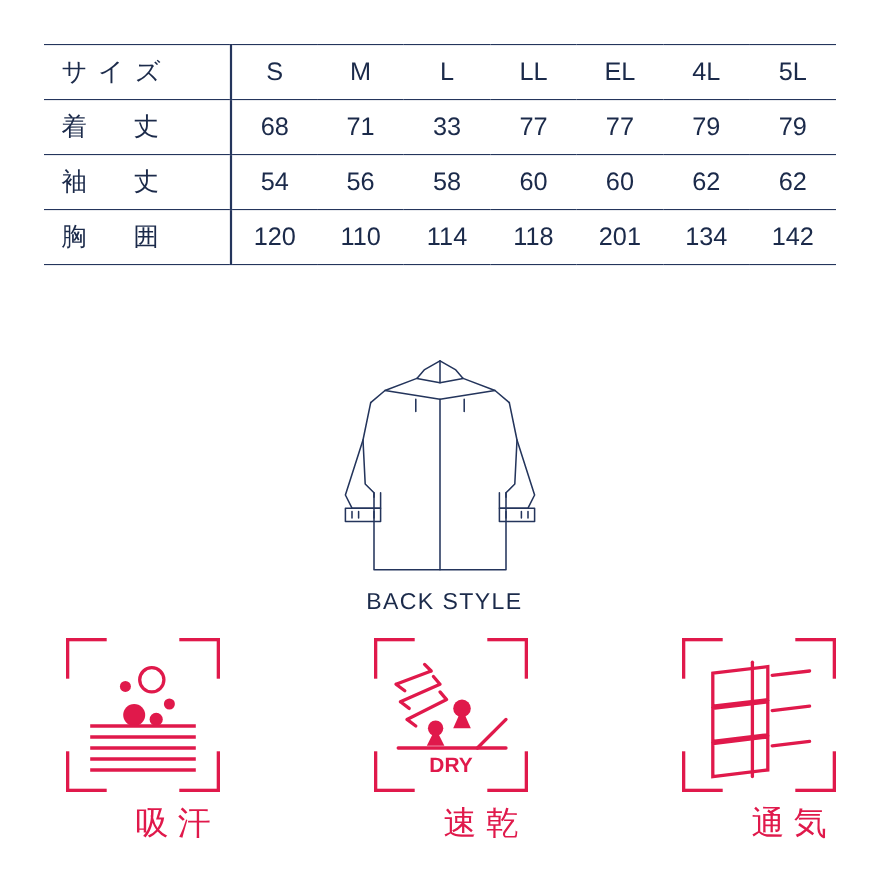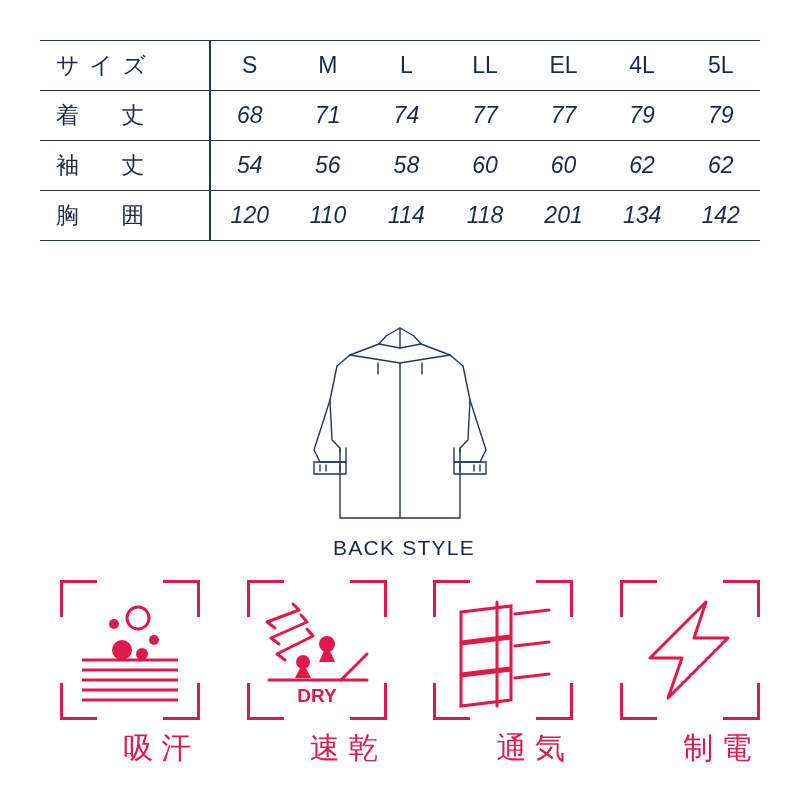--- a/index.html
+++ b/index.html
@@ -57,21 +57,20 @@
     border-right: 2px solid #24355c;
   }
   .hdr-label {
     font-size: 22px;
   }
   .hdr-size {
     font-size: 24px;
   }
   .val {
     font-size: 24px;
-    font-style: italic;
   }
 
   
   .illus {
     position: absolute;
     left: 290px;
     top: 322px;
     width: 220px;
     height: 210px;
   }
@@ -149,21 +148,21 @@
         <td class="hdr-size">LL</td>
         <td class="hdr-size">EL</td>
         <td class="hdr-size">4L</td>
         <td class="hdr-size">5L</td>
       </tr>
 
       <tr>
         <td class="rowlabel">着　丈</td>
         <td class="val">68</td>
         <td class="val">71</td>
-        <td class="val">74</td>
+        <td class="val">33</td>
         <td class="val">77</td>
         <td class="val">77</td>
         <td class="val">79</td>
         <td class="val">79</td>
       </tr>
 
 
       <tr>
         <td class="rowlabel">袖　丈</td>
         <td class="val">54</td>
@@ -284,29 +283,15 @@
             <line x1="74" y1="26" x2="108" y2="22"></line>
             <line x1="74" y1="58" x2="108" y2="54"></line>
             <line x1="74" y1="90" x2="108" y2="86"></line>
             <line x1="56" y1="14" x2="56" y2="118"></line>
           </svg>
         </div>
       </div>
       <div class="feature-label">通気</div>
     </div>
 
-    <div class="feature">
-      <div class="feature-box">
-        <span class="corner tl"></span>
-        <span class="corner tr"></span>
-        <span class="corner bl"></span>
-        <span class="corner br"></span>
-        <div class="feature-art">
-          <svg viewBox="0 0 124 124" width="124" height="124" fill="none" stroke="#e0194b" stroke-width="3" stroke-linejoin="round">
-            <path d="M78 14 L22 70 L54 70 L40 110 L100 50 L66 50 Z"></path>
-          </svg>
-        </div>
-      </div>
-      <div class="feature-label">制電</div>
-    </div>
 
   </div>
 </div>
 
 </body></html>

